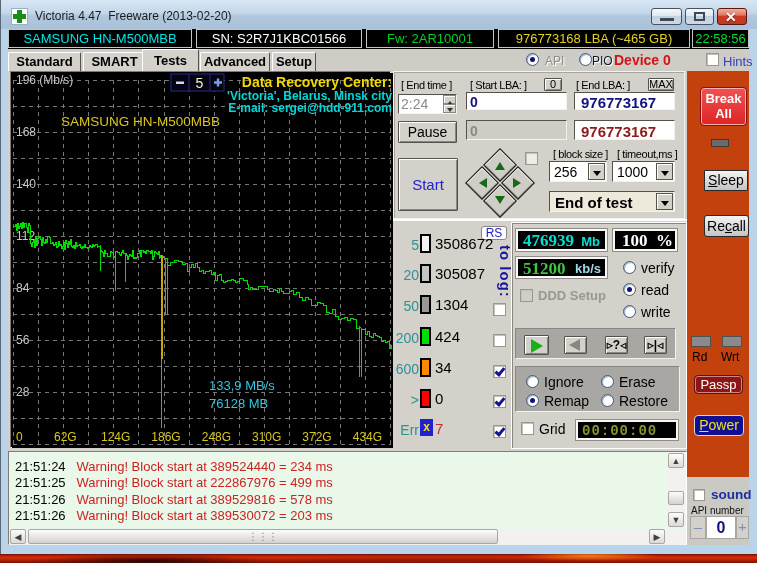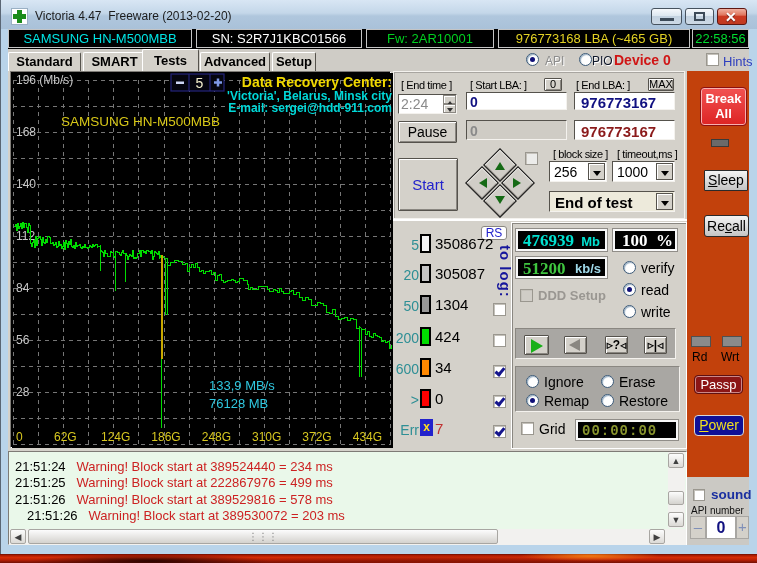--- a/index.html
+++ b/index.html
@@ -265,21 +265,21 @@
     <div class="abs" style="left:611px;top:322px;font-size:14px;">Restore</div>
     <div class="cb abs" style="left:513px;top:351px;"></div>
     <div class="abs" style="left:531px;top:350px;font-size:14px;">Grid</div>
     <div class="lcd" style="left:568px;top:349px;width:102px;height:20px;">
       <span style="position:absolute;left:4px;top:1px;color:#8a962e;font-size:14px;font-family:Liberation Mono,monospace;letter-spacing:1px;">00:00:00</span>
     </div>
     <div id="log" class="abs">
       <div class="logrow" style="top:7px;">21:51:24&nbsp;&nbsp;&nbsp;<span class="logwarn">Warning! Block start at 389524440 = 234 ms</span></div>
       <div class="logrow" style="top:23px;">21:51:25&nbsp;&nbsp;&nbsp;<span class="logwarn">Warning! Block start at 222867976 = 499 ms</span></div>
       <div class="logrow" style="top:40px;">21:51:26&nbsp;&nbsp;&nbsp;<span class="logwarn">Warning! Block start at 389529816 = 578 ms</span></div>
-      <div class="logrow" style="top:56px;margin-left:12px;">21:51:26&nbsp;&nbsp;&nbsp;<span class="logwarn">Warning! Block start at 389530072 = 203 ms</span></div>
+      <div class="logrow" style="top:56px;">21:51:26&nbsp;&nbsp;&nbsp;<span class="logwarn">Warning! Block start at 389530072 = 203 ms</span></div>
       <div class="abs" style="left:659px;top:0px;width:17px;height:76px;background:#f2f1ef;">
         <div class="sbtn" style="left:0px;top:1px;width:16px;height:15px;font-size:9px;line-height:14px;">▲</div>
         <div class="sbtn" style="left:0px;top:60px;width:16px;height:15px;font-size:9px;line-height:14px;">▼</div>
         <div class="sthumb" style="left:0px;top:39px;width:16px;height:14px;"></div>
       </div>
       <div class="abs" style="left:0px;top:77px;width:677px;height:16px;background:#f2f1ef;">
         <div class="sbtn" style="left:1px;top:0px;width:16px;height:15px;font-size:9px;line-height:14px;">◀</div>
         <div class="sbtn" style="left:640px;top:0px;width:16px;height:15px;font-size:9px;line-height:14px;">▶</div>
         <div class="sthumb" style="left:19px;top:0px;width:470px;height:15px;text-align:center;color:#888;font-size:10px;line-height:13px;">⋮⋮⋮</div>
       </div>

